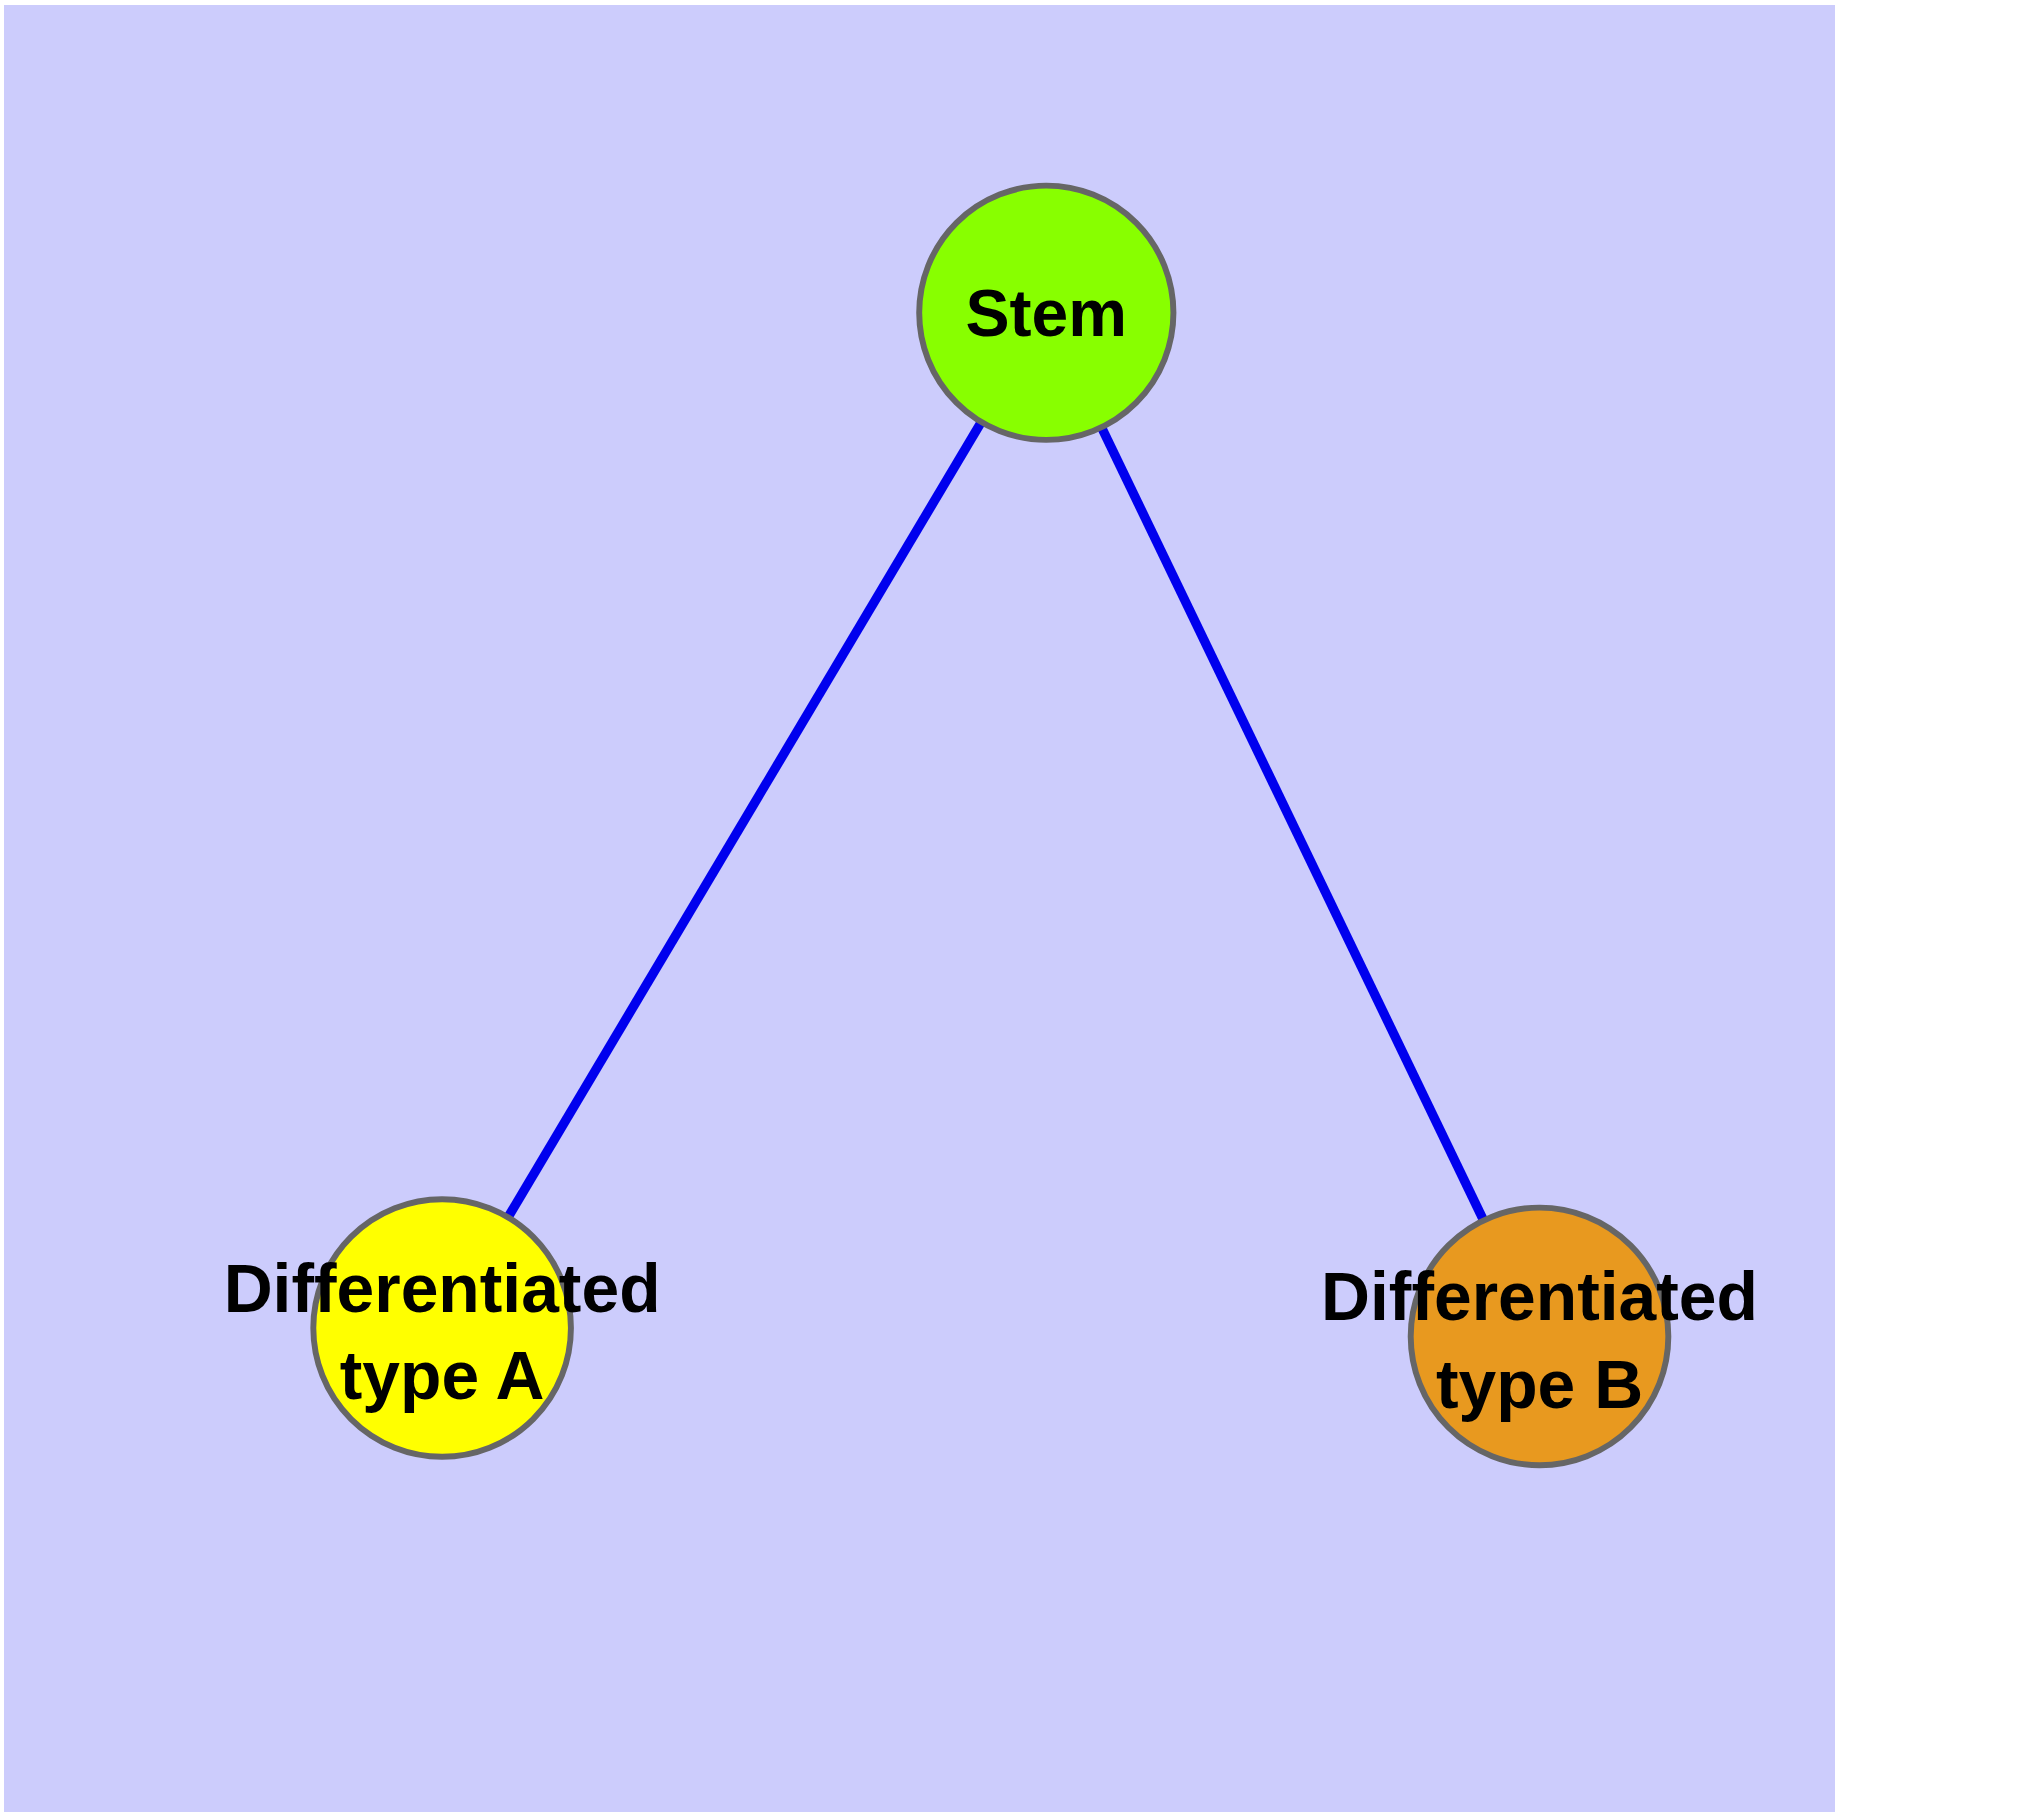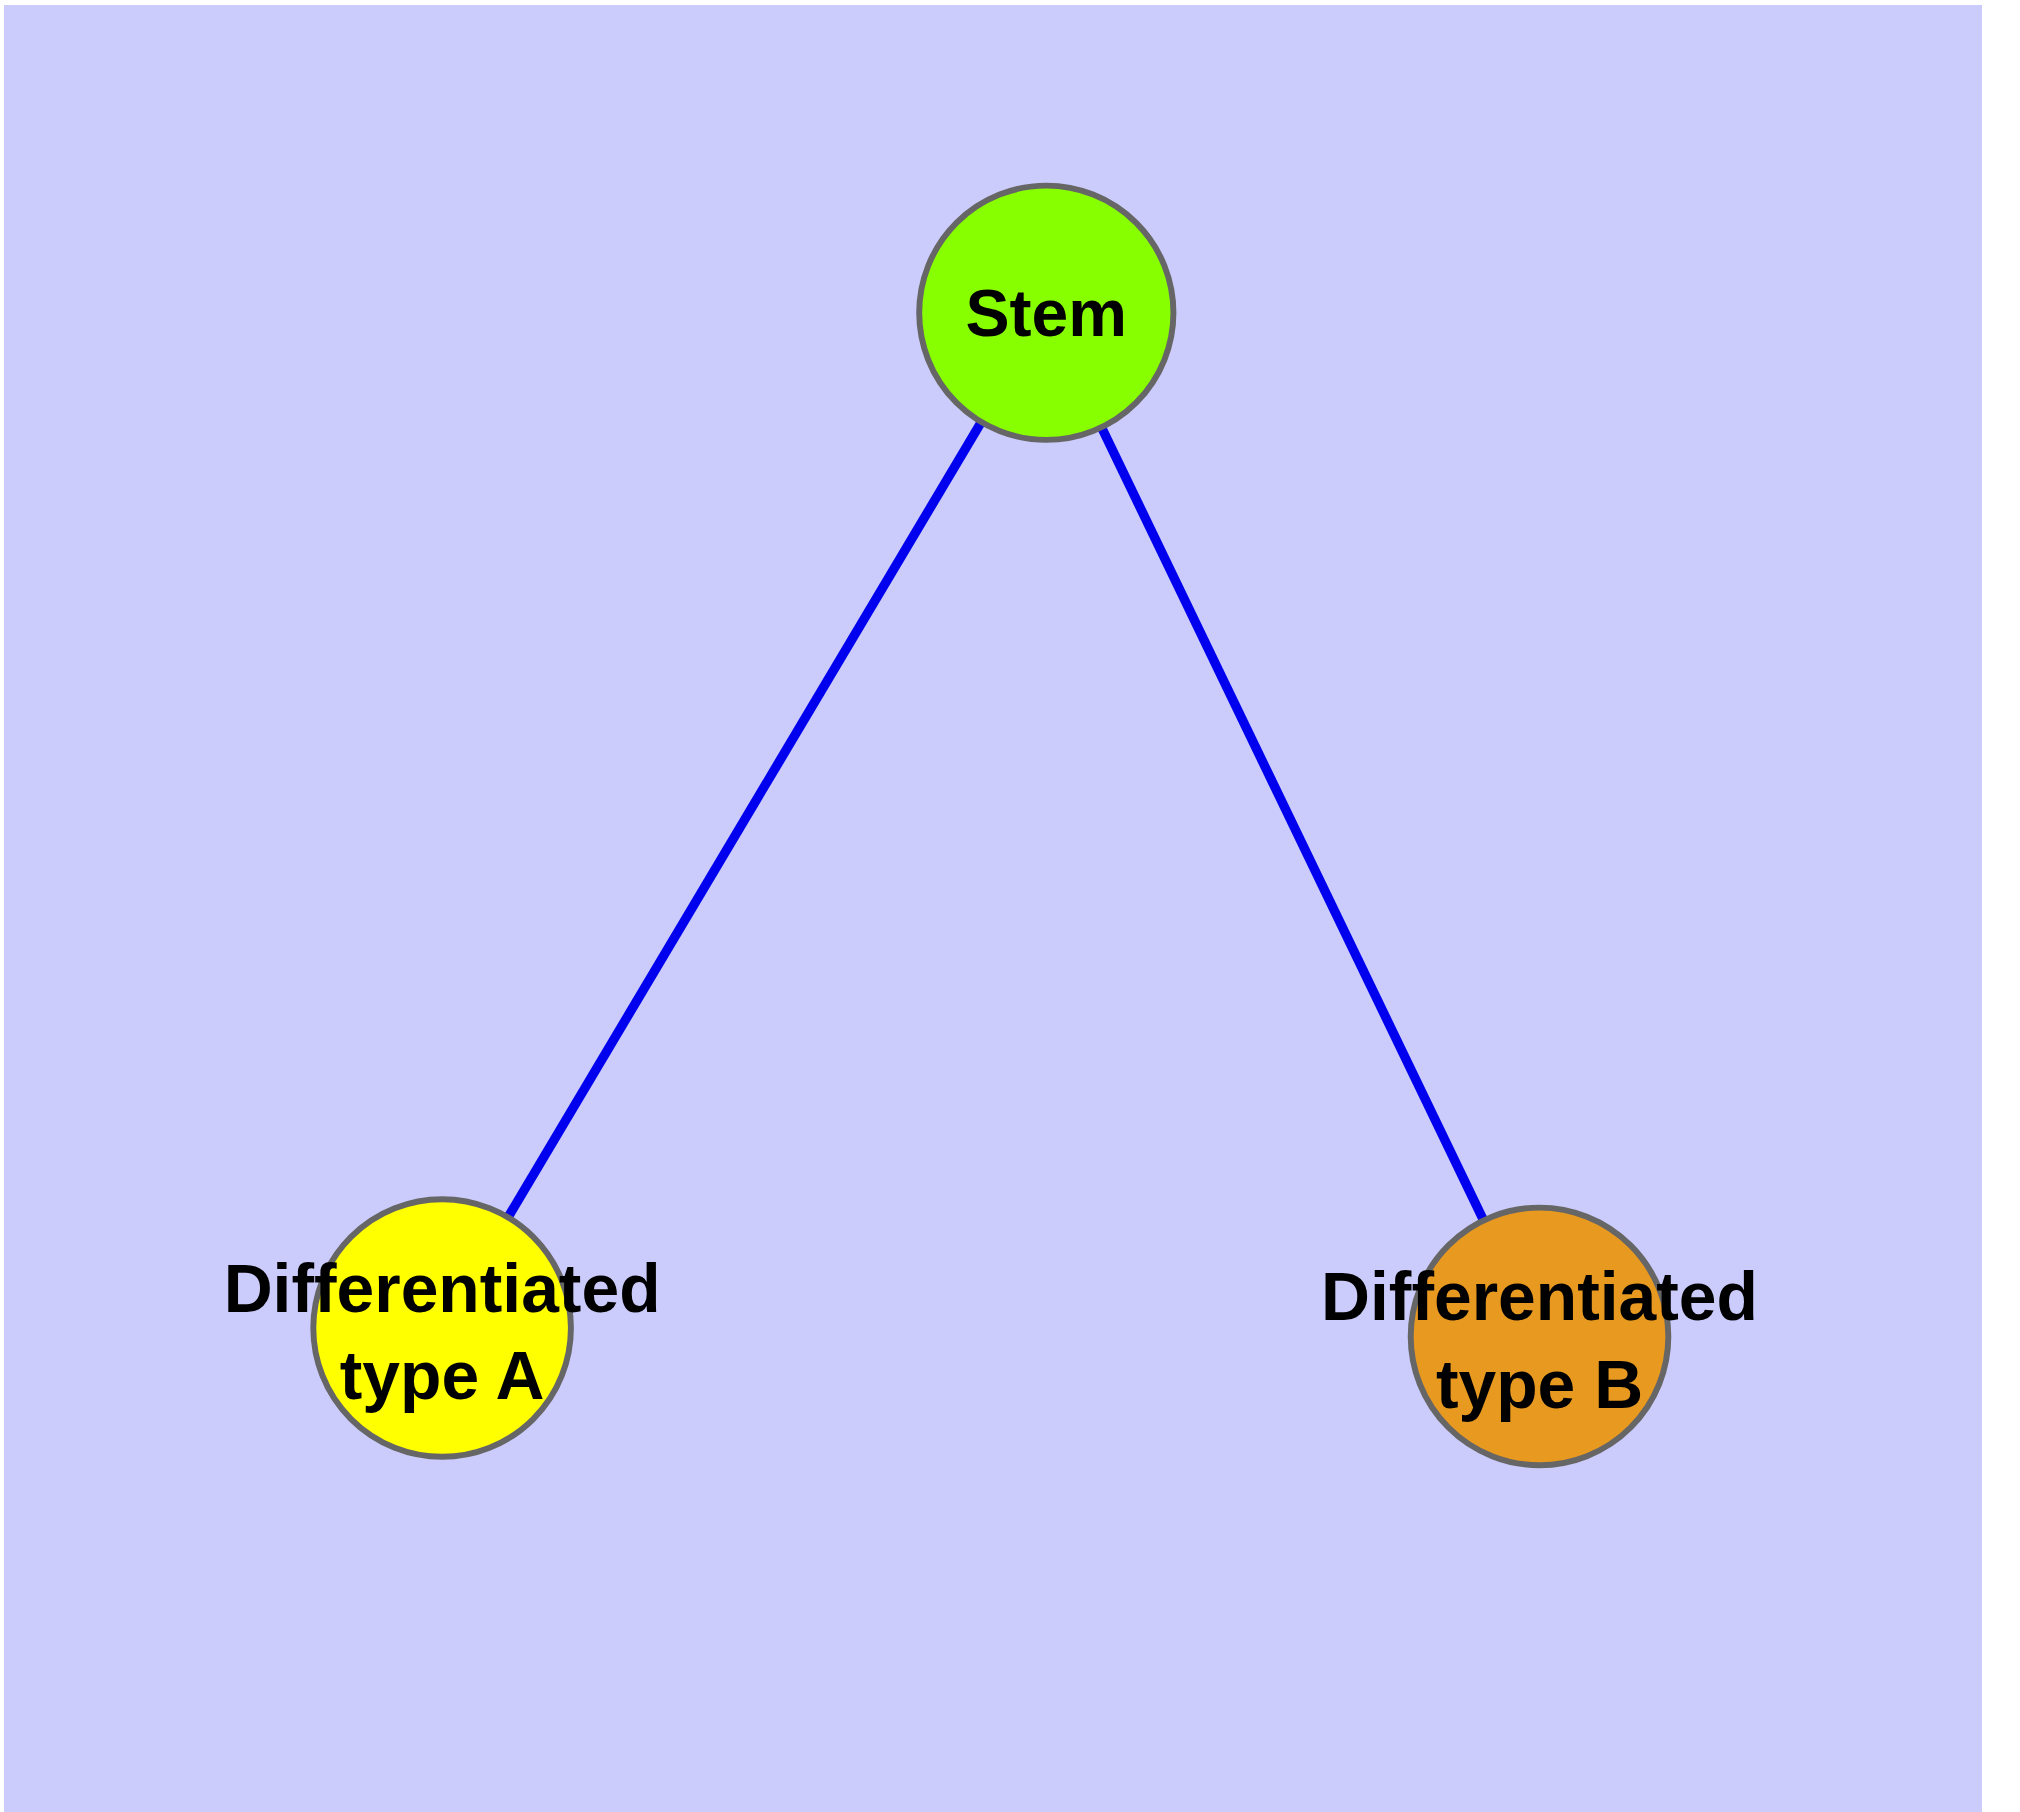--- a/index.html
+++ b/index.html
@@ -49,21 +49,21 @@
     dominant-baseline: auto;
     white-space: pre;
   }
   .node-label-single {
     font-size: 78px;
   }
 </style>
 </head>
 <body>
 
-<div id="canvas" style="background: rgb(255, 255, 255); width: 1982px; height: 1812px;">
+<div id="canvas" style="background: rgb(255, 255, 255); width: 1835px; height: 1812px;">
   <div id="plot-area" style="background: rgb(204, 204, 252);">
     <svg id="graph-svg" viewBox="0 0 2379 2132" xmlns="http://www.w3.org/2000/svg">
 
       <g>
         <line class="edge-line" x1="1230" y1="363" x2="517" y2="1561" stroke="#0000ee" stroke-width="11"></line>
         <line class="edge-line" x1="1230" y1="363" x2="1812" y2="1571" stroke="#0000ee" stroke-width="11"></line>
       </g>
 
       <g>
         <g>

